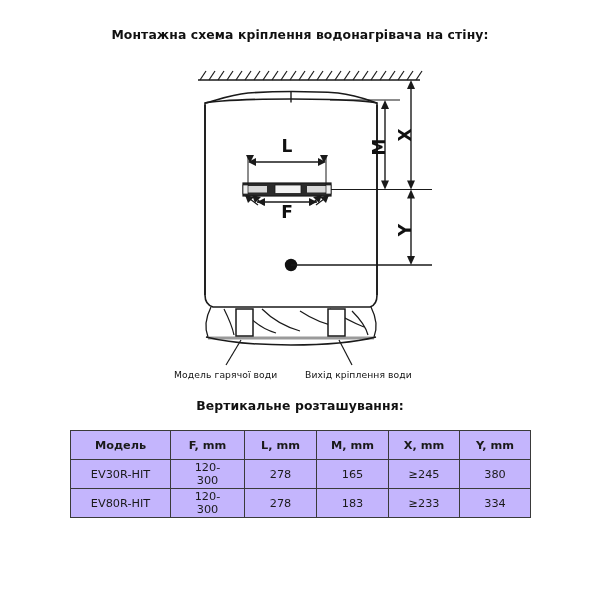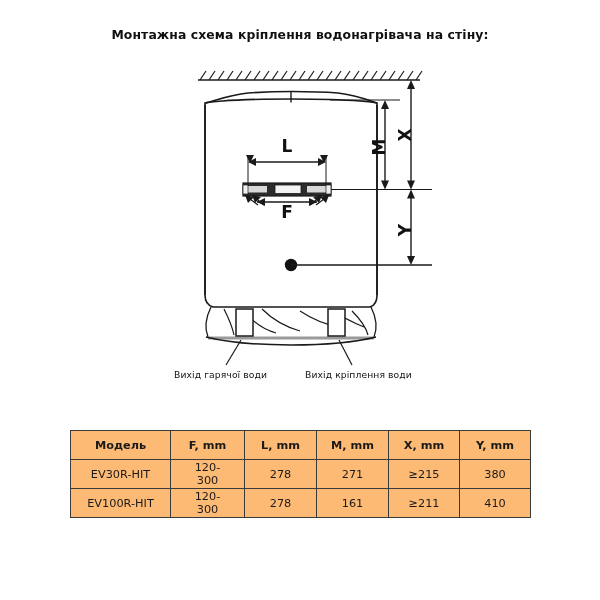--- a/index.html
+++ b/index.html
@@ -75,21 +75,21 @@
   }
   table td, table th {
     border: 1px solid #3a3a3a;
     height: 28px;
     text-align: center;
     vertical-align: middle;
     font-size: 11.3px;
     font-weight: normal;
     color: #1a1a1a;
     padding: 0 14px;
-    background: #fdba74;
+    background: #c4b5fd;
   }
   table th {
     font-weight: bold;
   }
   col.c-model { width: 100px; }
   col.c-f     { width: 74px; }
   col.c-l     { width: 72px; }
   col.c-m     { width: 72px; }
   col.c-x     { width: 71px; }
   col.c-y     { width: 71px; }
@@ -246,23 +246,24 @@
     <text x="411" y="80" text-anchor="middle" transform="rotate(-90 411 80)" font-family="DejaVu Sans, Liberation Sans, sans-serif" font-size="17" font-weight="bold" fill="#111111">X</text>
 
     <g stroke="#1a1a1a">
       <line x1="411" y1="140" x2="411" y2="204" stroke-width="1.4"></line>
       <path d="M411,134.5 L407,143.5 L415,143.5 z" fill="#1a1a1a" stroke="none"></path>
       <path d="M411,210 L407,201 L415,201 z" fill="#1a1a1a" stroke="none"></path>
     </g>
     <text x="411" y="175" text-anchor="middle" transform="rotate(-90 411 175)" font-family="DejaVu Sans, Liberation Sans, sans-serif" font-size="17" font-weight="bold" fill="#111111">Y</text>
   </svg>
 
-  <div class="pipe-label" id="label-hot">Вихід гарячої води</div>
+  <div class="pipe-label" id="label-hot">Модель гарячої води</div>
   <div class="pipe-label" id="label-cold">Вихід кріплення води</div>
 
+  <div class="title" id="sub-title">Вертикальне розташування:</div>
 
   <div id="spec-table-wrap">
     <table>
       <colgroup>
         <col class="c-model">
           <col class="c-f">
           <col class="c-l">
         <col class="c-m">
           <col class="c-x">
           <col class="c-y">
@@ -275,29 +276,29 @@
           <th>M, mm</th>
           <th>X, mm</th>
           <th>Y, mm</th>
         </tr>
       </thead>
       <tbody>
         <tr>
           <td>EV30R-HIT</td>
           <td>120-300</td>
           <td>278</td>
-          <td>271</td>
-          <td>≥215</td>
+          <td>165</td>
+          <td>≥245</td>
           <td>380</td>
         </tr>
         <tr>
-          <td>EV100R-HIT</td>
+          <td>EV80R-HIT</td>
           <td>120-300</td>
           <td>278</td>
-          <td>161</td>
-          <td>≥211</td>
-          <td>410</td>
+          <td>183</td>
+          <td>≥233</td>
+          <td>334</td>
         </tr>
       </tbody>
     </table>
   </div>
 
 </div>
 
 </body></html>

